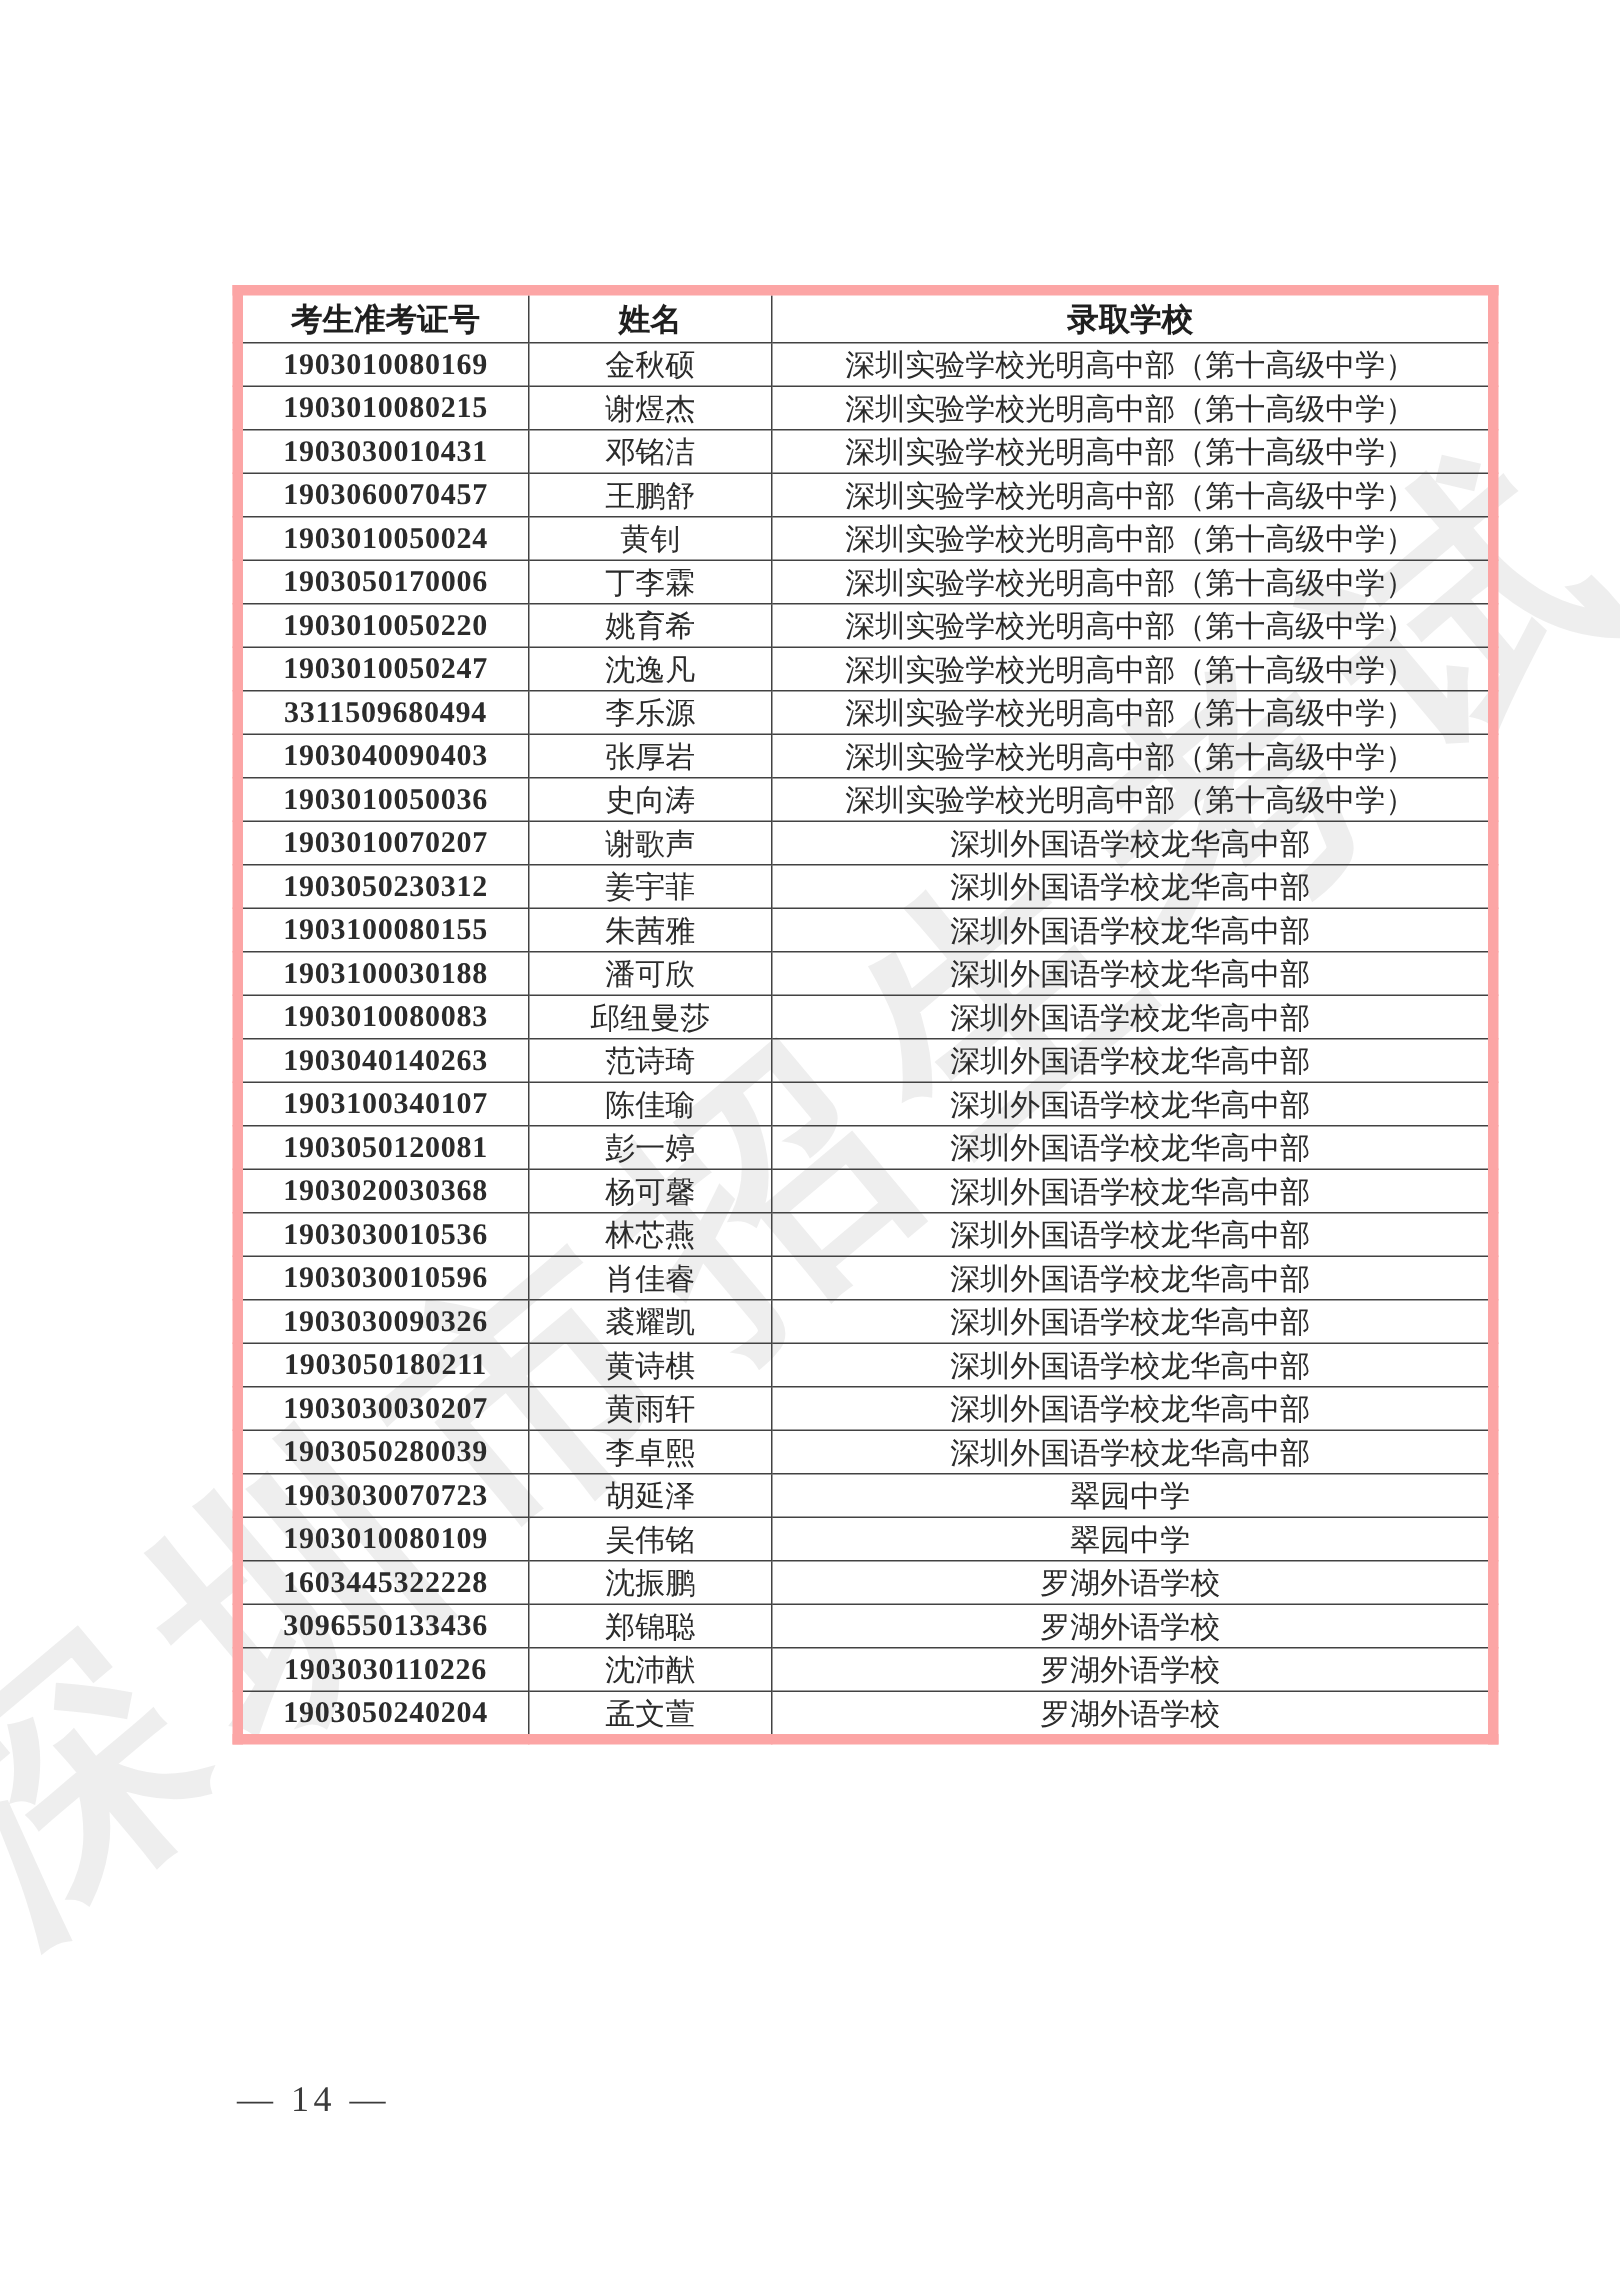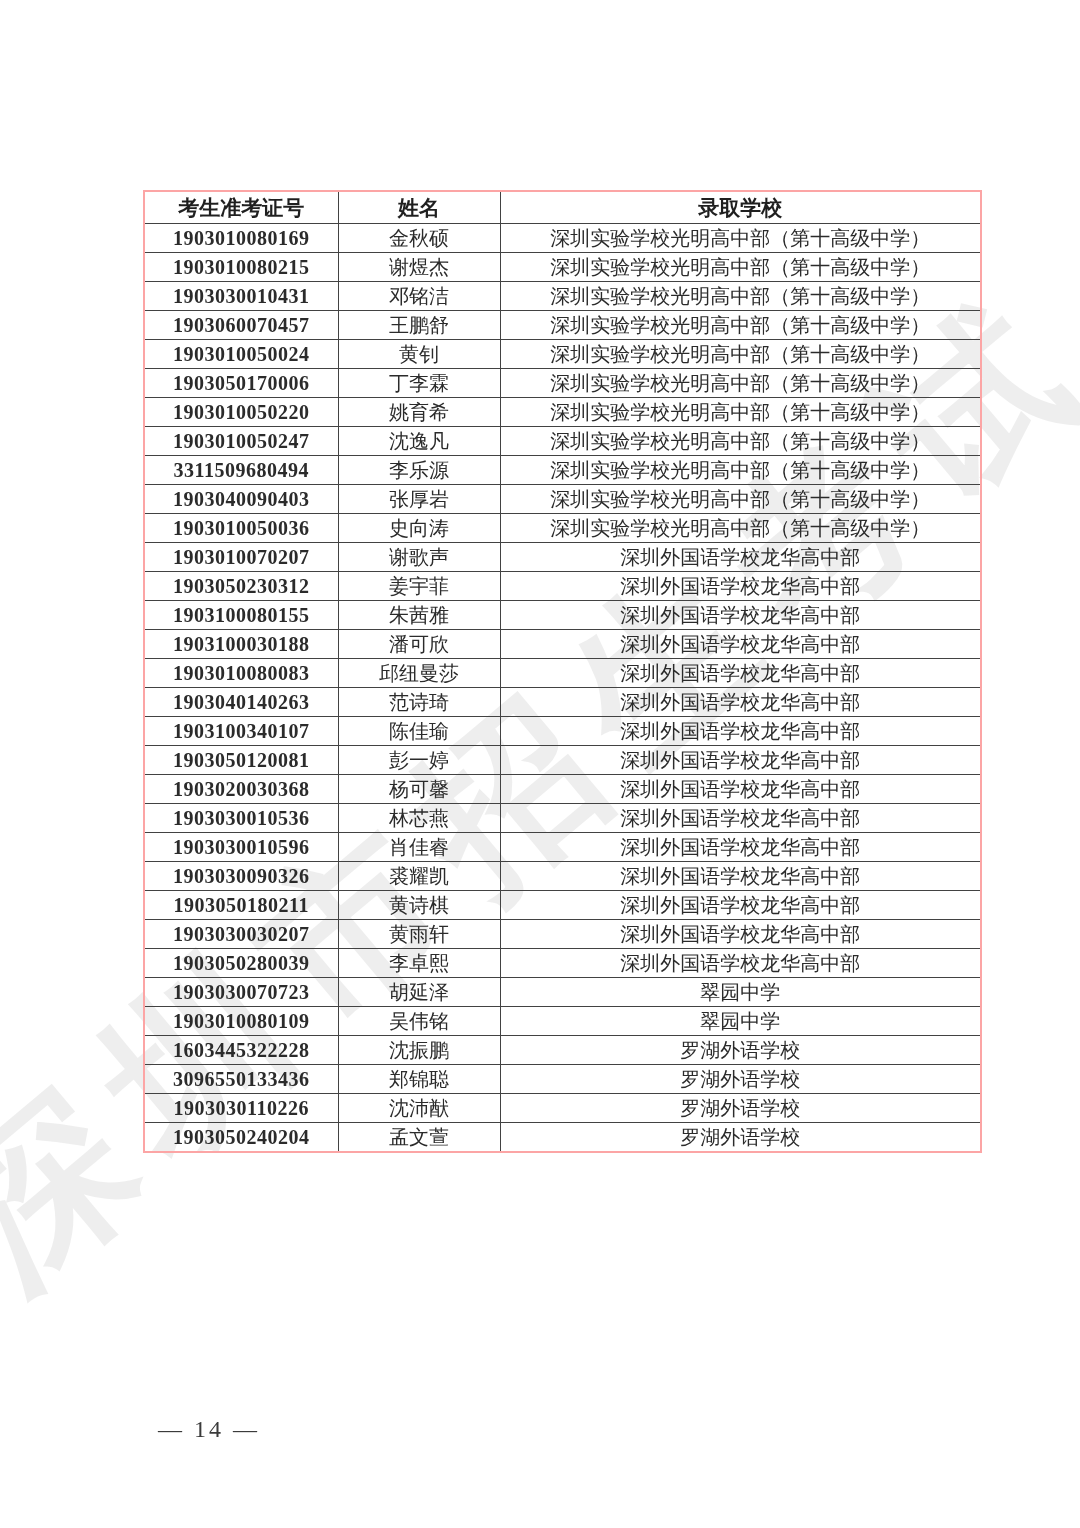--- a/index.html
+++ b/index.html
@@ -43,41 +43,42 @@
   table.admission th,
   table.admission td {
     border: 1px solid #424242;
     text-align: center;
     vertical-align: middle;
     padding: 0 2px;
     overflow: hidden;
     white-space: nowrap;
   }
   table.admission {
-    border: 2px solid #fca5a5;
+    border: 7px solid #fca5a5;
+    margin-left: 12px;
   }
   table.admission th {
     height: 31px;
     font-size: 21px;
     font-weight: bold;
     color: #1f1f1f;
   }
   table.admission td {
     height: 28px;
     font-size: 20px;
     color: #2b2b2b;
   }
   td.cell-id {
     letter-spacing: 0.5px;
     font-weight: bold;
   }
   .page-number {
     position: absolute;
     left: 158px;
-    top: 1416px;
+    top: 1387px;
     font-size: 24px;
     letter-spacing: 3px;
     color: #3b3b3b;
   }
 </style>
 </head>
 <body>
 
 <div class="sheet">
 

